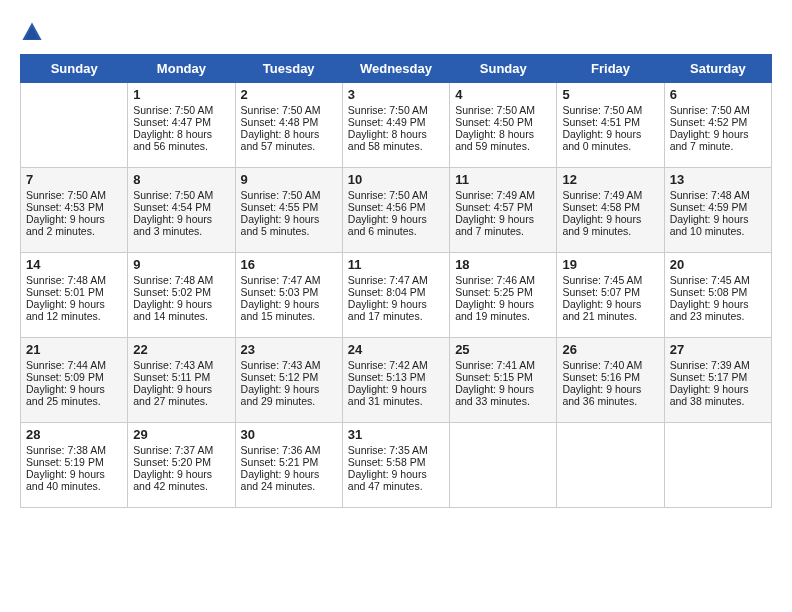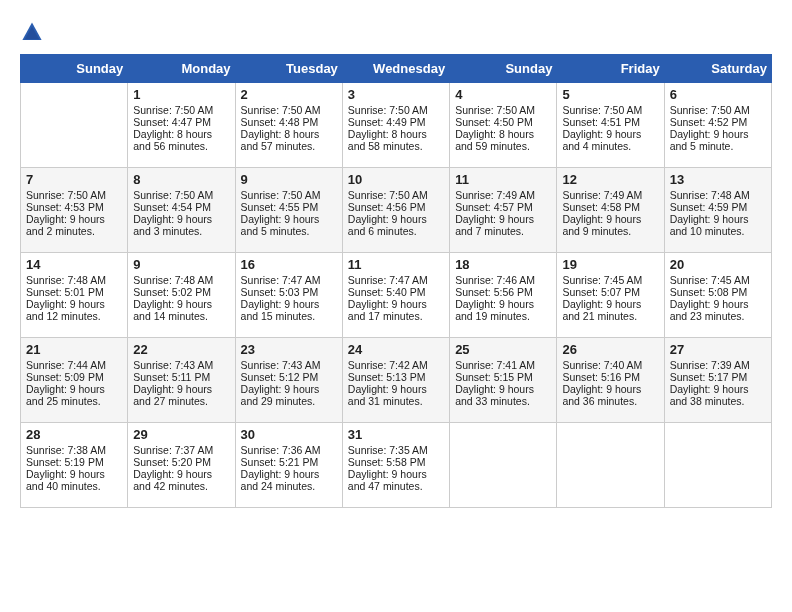--- a/index.html
+++ b/index.html
@@ -53,21 +53,21 @@
       table-layout: fixed;
     }
     thead tr {
       background-color: #2a5db0;
       color: #fff;
     }
     thead th {
       padding: 6px 4px;
       font-size: 13px;
       font-weight: bold;
-      text-align: right;
+      text-align: center;
       border: 1px solid #2a5db0;
     }
     tbody tr {
       vertical-align: top;
     }
     tbody td {
       border: 1px solid #ccc;
       padding: 4px 5px;
       font-size: 10.5px;
       color: #222;
@@ -147,28 +147,28 @@
           <div>Sunrise: 7:50 AM</div>
           <div>Sunset: 4:50 PM</div>
           <div>Daylight: 8 hours</div>
           <div>and 59 minutes.</div>
         </td>
         <td>
           <span class="day-num">5</span>
           <div>Sunrise: 7:50 AM</div>
           <div>Sunset: 4:51 PM</div>
           <div>Daylight: 9 hours</div>
-          <div>and 4 minutes.</div>
+          <div>and 0 minutes.</div>
         </td>
         <td>
           <span class="day-num">6</span>
           <div>Sunrise: 7:50 AM</div>
           <div>Sunset: 4:52 PM</div>
           <div>Daylight: 9 hours</div>
-          <div>and 5 minute.</div>
+          <div>and 7 minute.</div>
         </td>
       </tr>
       <tr>
         <td>
           <span class="day-num">7</span>
           <div>Sunrise: 7:50 AM</div>
           <div>Sunset: 4:53 PM</div>
           <div>Daylight: 9 hours</div>
           <div>and 2 minutes.</div>
         </td>
@@ -233,28 +233,28 @@
         <td>
           <span class="day-num">16</span>
           <div>Sunrise: 7:47 AM</div>
           <div>Sunset: 5:03 PM</div>
           <div>Daylight: 9 hours</div>
           <div>and 15 minutes.</div>
         </td>
         <td>
           <span class="day-num">11</span>
           <div>Sunrise: 7:47 AM</div>
-          <div>Sunset: 5:40 PM</div>
+          <div>Sunset: 8:04 PM</div>
           <div>Daylight: 9 hours</div>
           <div>and 17 minutes.</div>
         </td>
         <td>
           <span class="day-num">18</span>
           <div>Sunrise: 7:46 AM</div>
-          <div>Sunset: 5:56 PM</div>
+          <div>Sunset: 5:25 PM</div>
           <div>Daylight: 9 hours</div>
           <div>and 19 minutes.</div>
         </td>
         <td>
           <span class="day-num">19</span>
           <div>Sunrise: 7:45 AM</div>
           <div>Sunset: 5:07 PM</div>
           <div>Daylight: 9 hours</div>
           <div>and 21 minutes.</div>
         </td>

